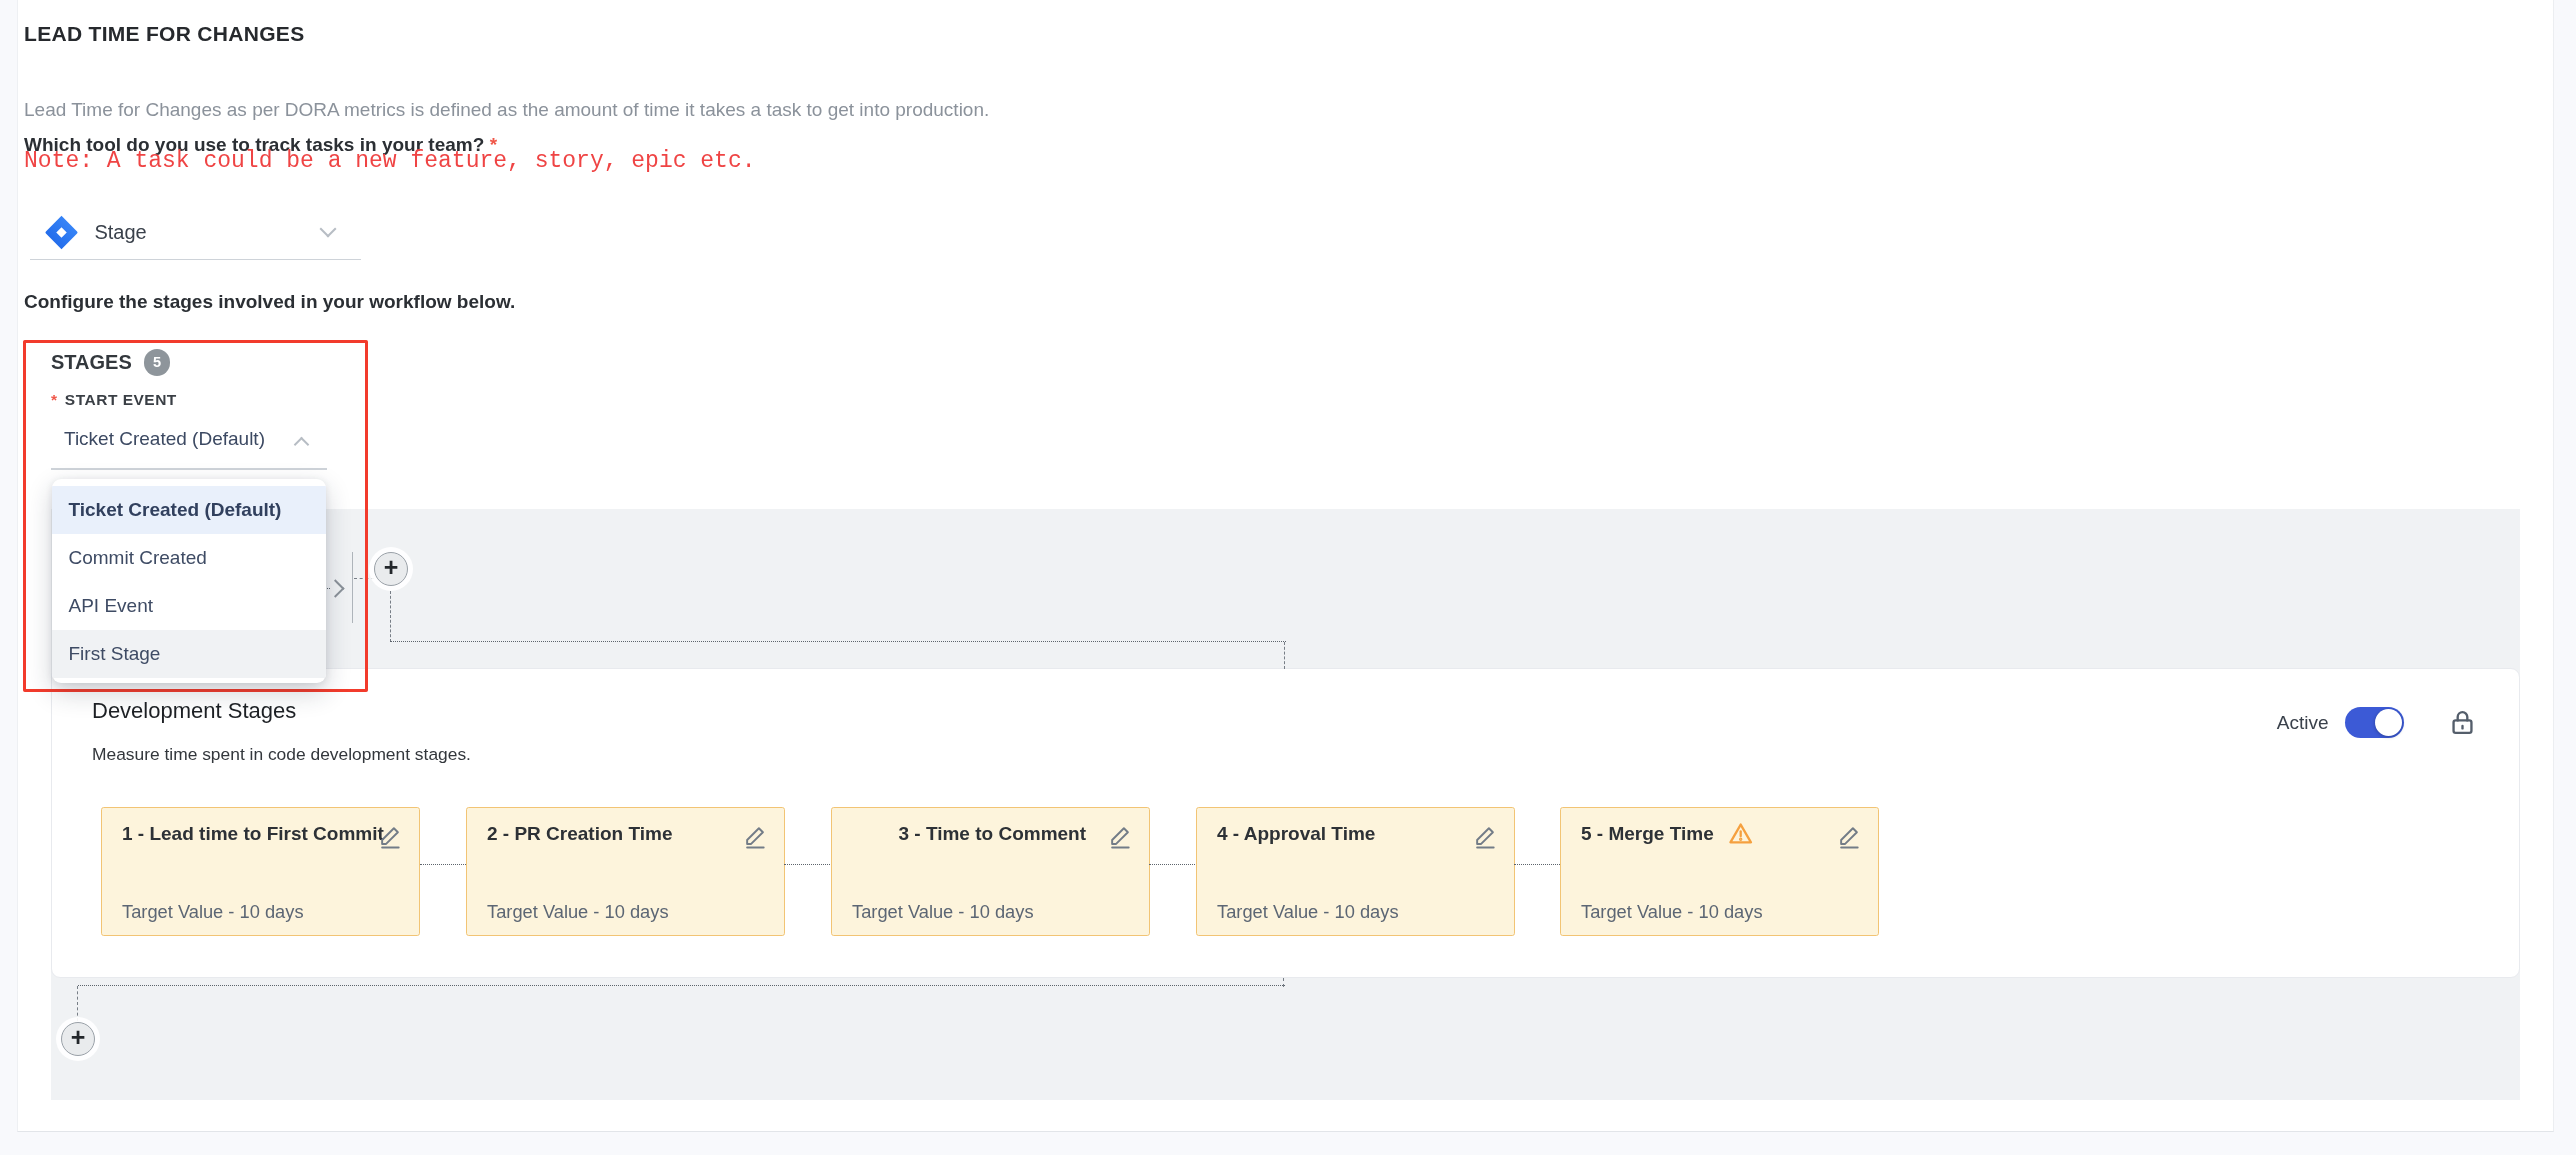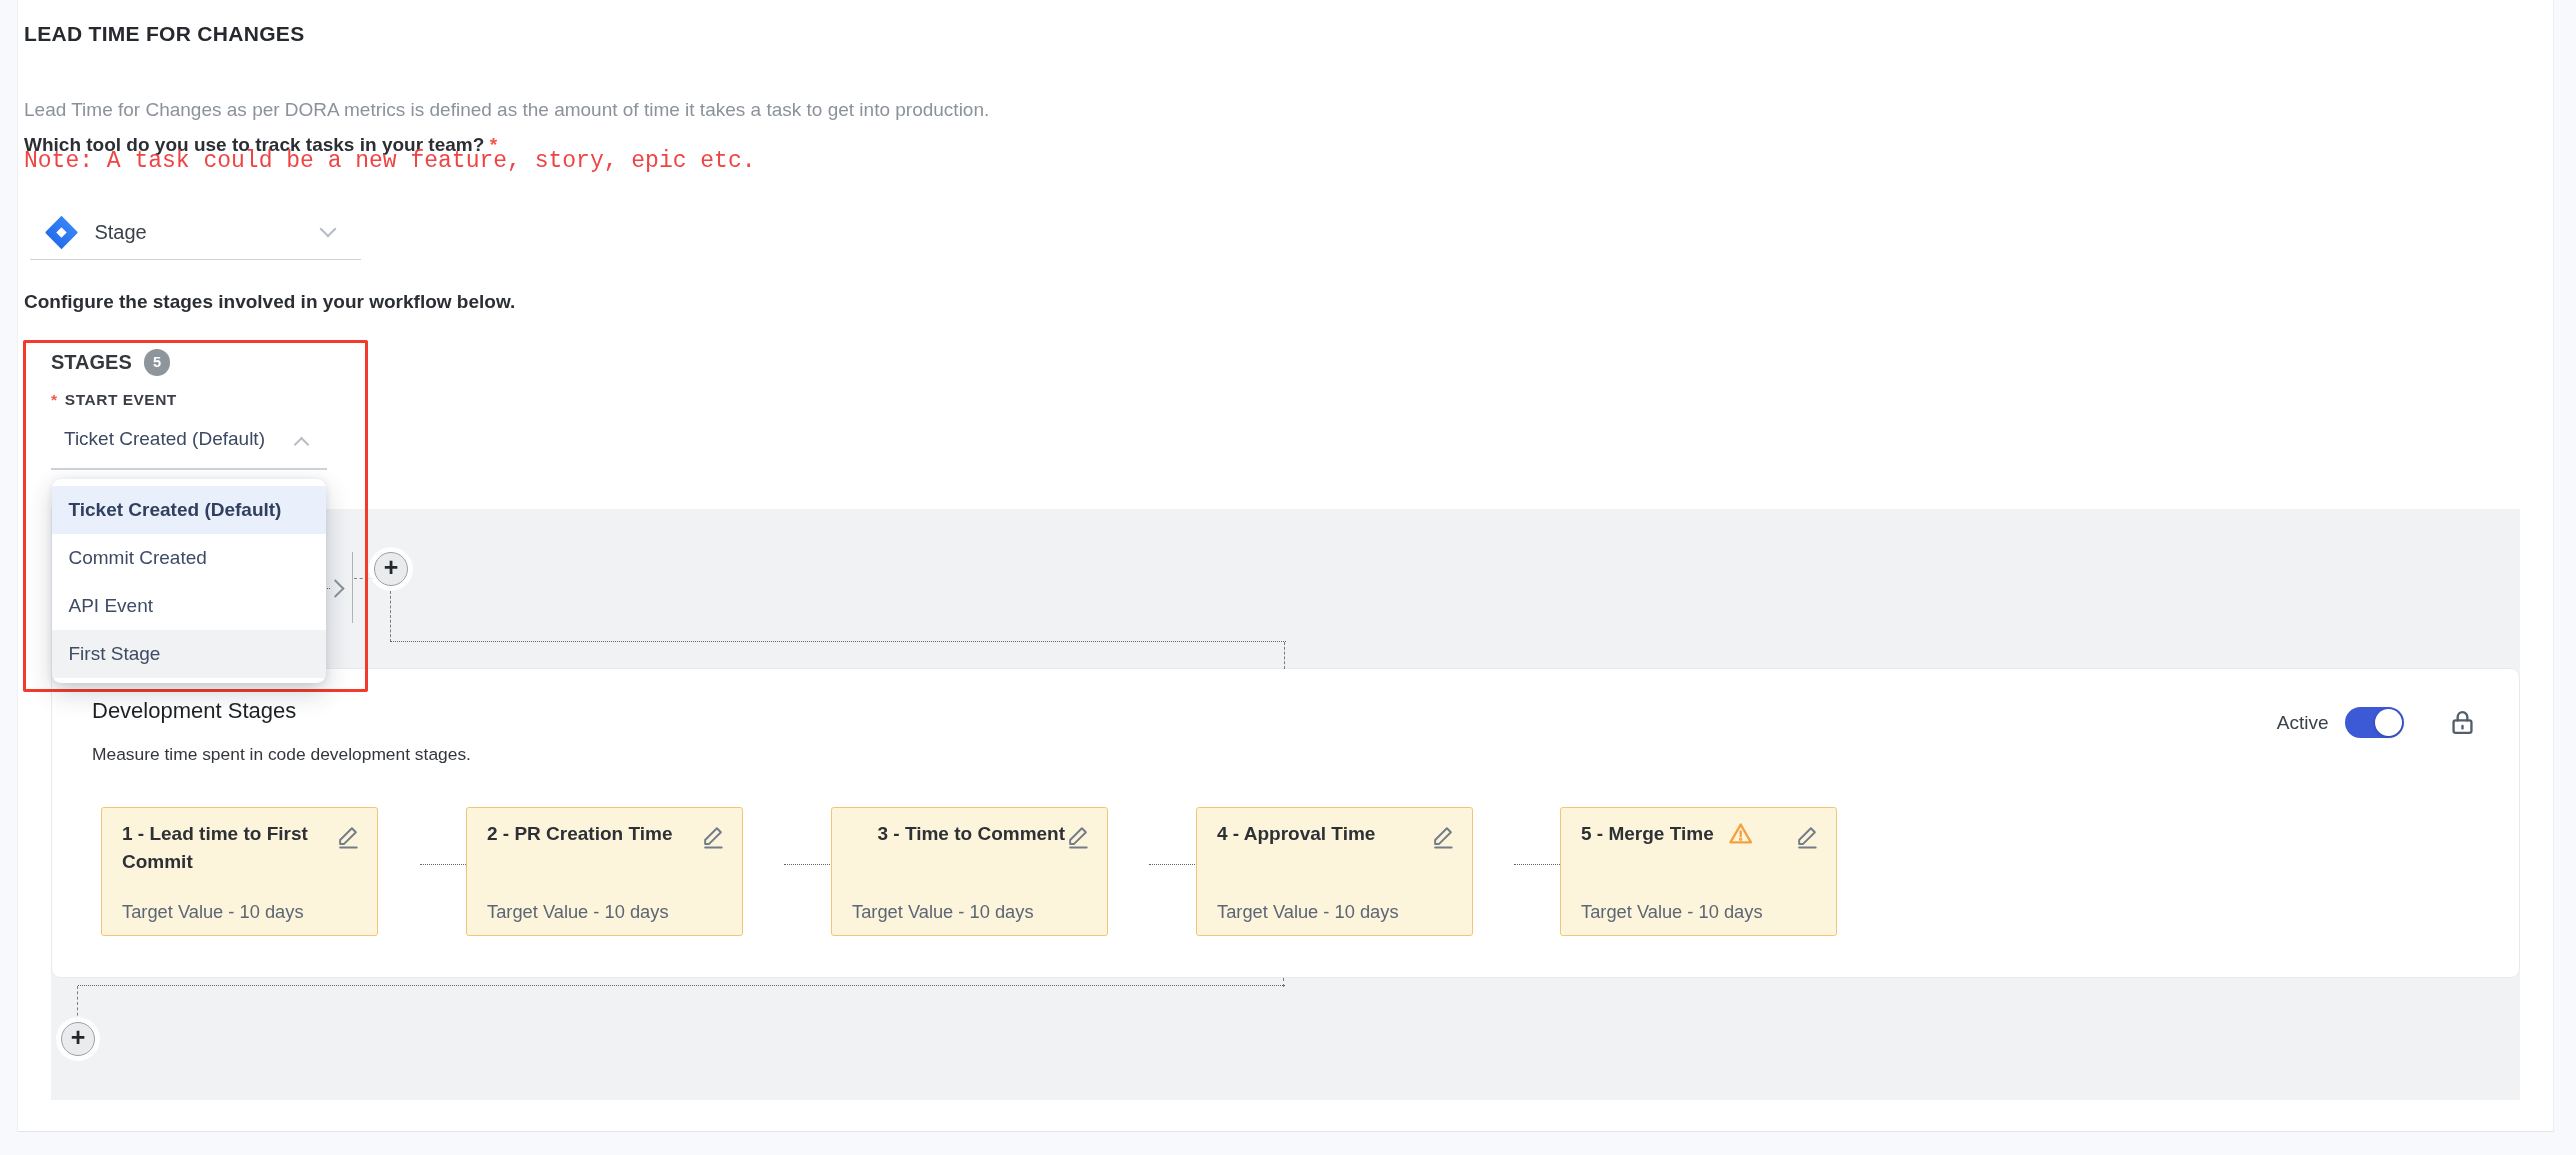--- a/index.html
+++ b/index.html
@@ -53,21 +53,21 @@
   .dev-title { left:40px; top:29px; font-size:22px; font-weight:500; color:#1e2125; }
   .dev-desc  { left:40px; top:75px; font-size:17.4px; color:#33373c; }
   .status-row{ top:37px; right:40px; display:flex; align-items:center; }
   .status-lbl{ font-size:19px; color:#3a414b; margin-right:16.5px; }
   .toggle { width:59px; height:31px; border-radius:15.5px; background:#3c5ad6; position:relative; cursor:pointer; }
   .toggle .knob { position:absolute; top:1.8px; right:1.8px; width:27.4px; height:27.4px; border-radius:50%; background:#fff; box-shadow:0 0.9px 3.7px rgba(0,0,0,.28); }
   .lock-wrap { margin-left:42px; display:flex; align-items:center; cursor:pointer; }
 
   
   .stage-card {
-    position:absolute; top:138px; width:277px; height:129px;
+    position:absolute; top:138px; width:319px; height:129px;
     background:#fdf4dc; border:1.8px solid #f2c474; border-radius:2.7px;
     padding:12px 16.5px 11px 20px; z-index:3;
   }
   .stage-title { font-size:19px; font-weight:700; color:#2d3136; line-height:28px; max-width:230px; display:inline; vertical-align:top; }
   .warn { display:inline-block; vertical-align:-6.4px; margin-left:9.1px; }
   .edit-btn { position:absolute; top:13.7px; right:14.6px; cursor:pointer; }
   .stage-target { position:absolute; left:20px; bottom:12px; font-size:18.3px; color:#5c6674; }
 
   
   .stages-title { left:51px; top:349px; font-size:20px; font-weight:700; color:#33383d; display:flex; align-items:center; }

